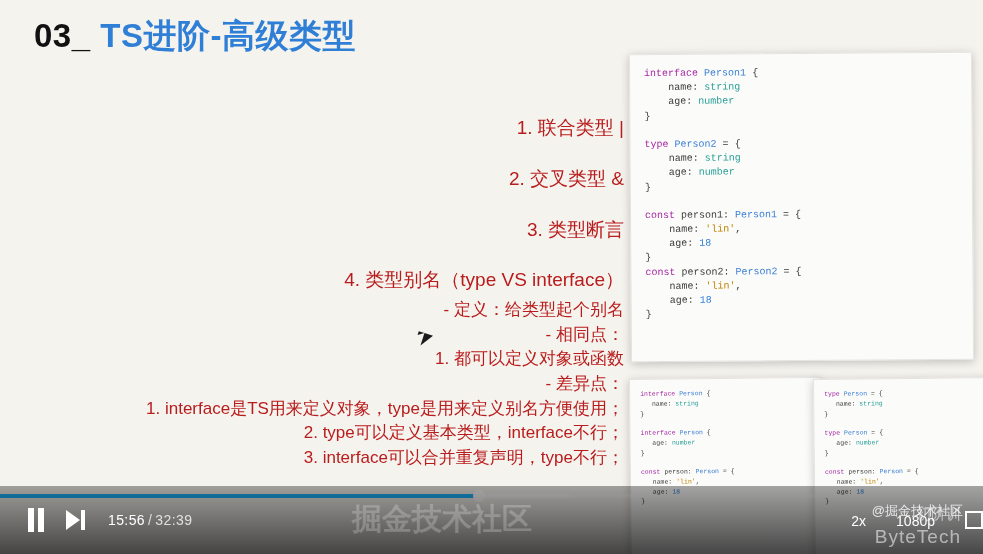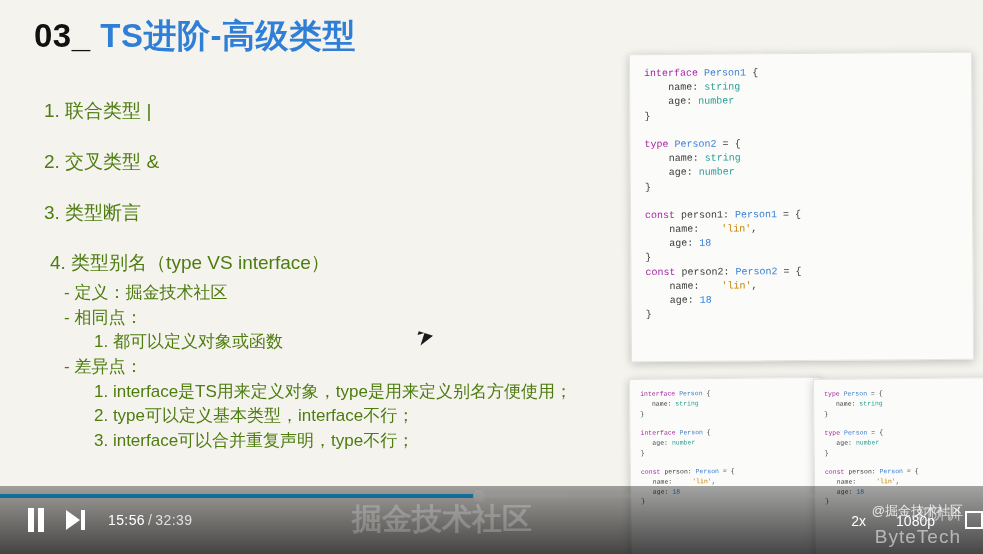--- a/index.html
+++ b/index.html
@@ -42,23 +42,24 @@
   .slide-title .under {
     color: #111;
   }
   .slide-title .topic {
     color: #2f7fd6;
   }
 
   .outline {
     position: absolute;
     left: 44px;
-    top: 100px;
+    top: 117px;
     width: 580px;
-    color: #4d7c0f;
+    color: #b91c1c;
+    text-align: right;
   }
   .outline-item {
     font-size: 19px;
     line-height: 1.2;
     margin-bottom: 28px;
     white-space: nowrap;
   }
   .outline-item.tight {
     margin-bottom: 6px;
     margin-left: 6px;
@@ -134,21 +135,21 @@
     width: 170px;
     height: 176px;
     padding: 10px 10px;
     transform: rotate(-0.6deg);
   }
   #card-left pre, #card-right pre { font-size: 6.5px; line-height: 1.5; }
 
   .kw  { color: #a626a4; }      
   .typ { color: #3b7fd4; }
   .bt  { color: #2aa198; }      
-  .str { color: #c18401; margin-left: 16px; }      
+  .str { color: #c18401; }      
   .num2{ color: #2f7fd6; }
 
   
   .progress-wrap {
     position: absolute;
     left: 0;
     bottom: 56px;
     width: 983px;
     height: 4px;
     background: rgba(255,255,255,0.30);
@@ -318,21 +319,21 @@
       <span class="num">03</span><span class="under">_</span>
       <span class="topic">TS进阶-高级类型</span>
     </div>
 
     <div class="outline">
       <div class="outline-item">1. 联合类型 |</div>
       <div class="outline-item">2. 交叉类型 &amp;</div>
       <div class="outline-item">3. 类型断言</div>
       <div class="outline-item tight">4. 类型别名（type VS interface）</div>
 
-      <div class="sub">- 定义：掘金技术社区</div>
+      <div class="sub">- 定义：给类型起个别名</div>
       <div class="sub">- 相同点：</div>
       <div class="sub2">1. 都可以定义对象或函数</div>
       <div class="sub">- 差异点：</div>
       <div class="sub2">1. interface是TS用来定义对象，type是用来定义别名方便使用；</div>
       <div class="sub2">2. type可以定义基本类型，interface不行；</div>
       <div class="sub2">3. interface可以合并重复声明，type不行；</div>
     </div>
 
     <div class="cursor"></div>
 

